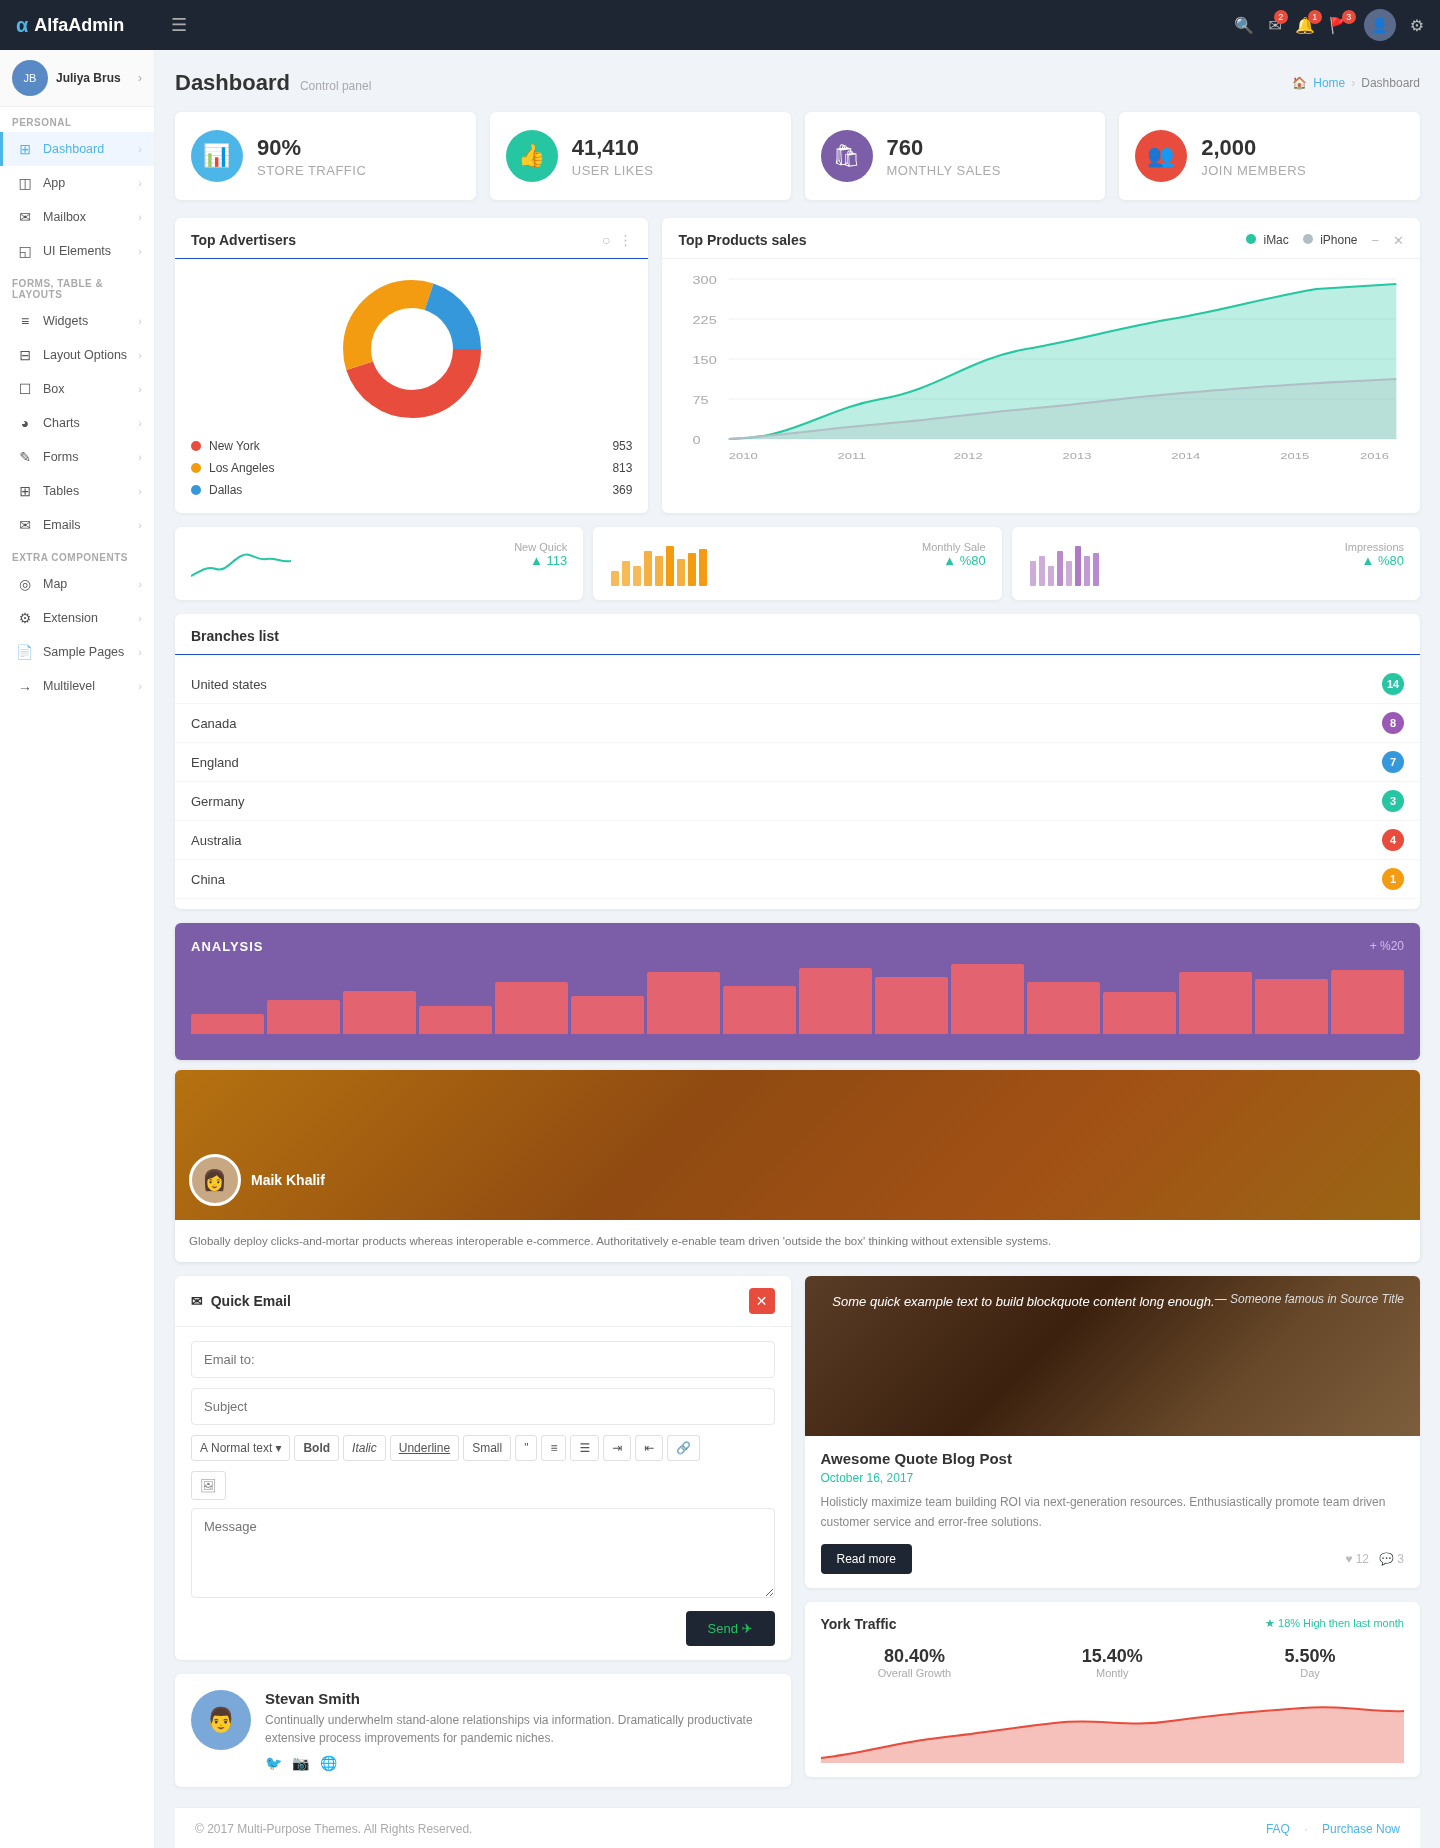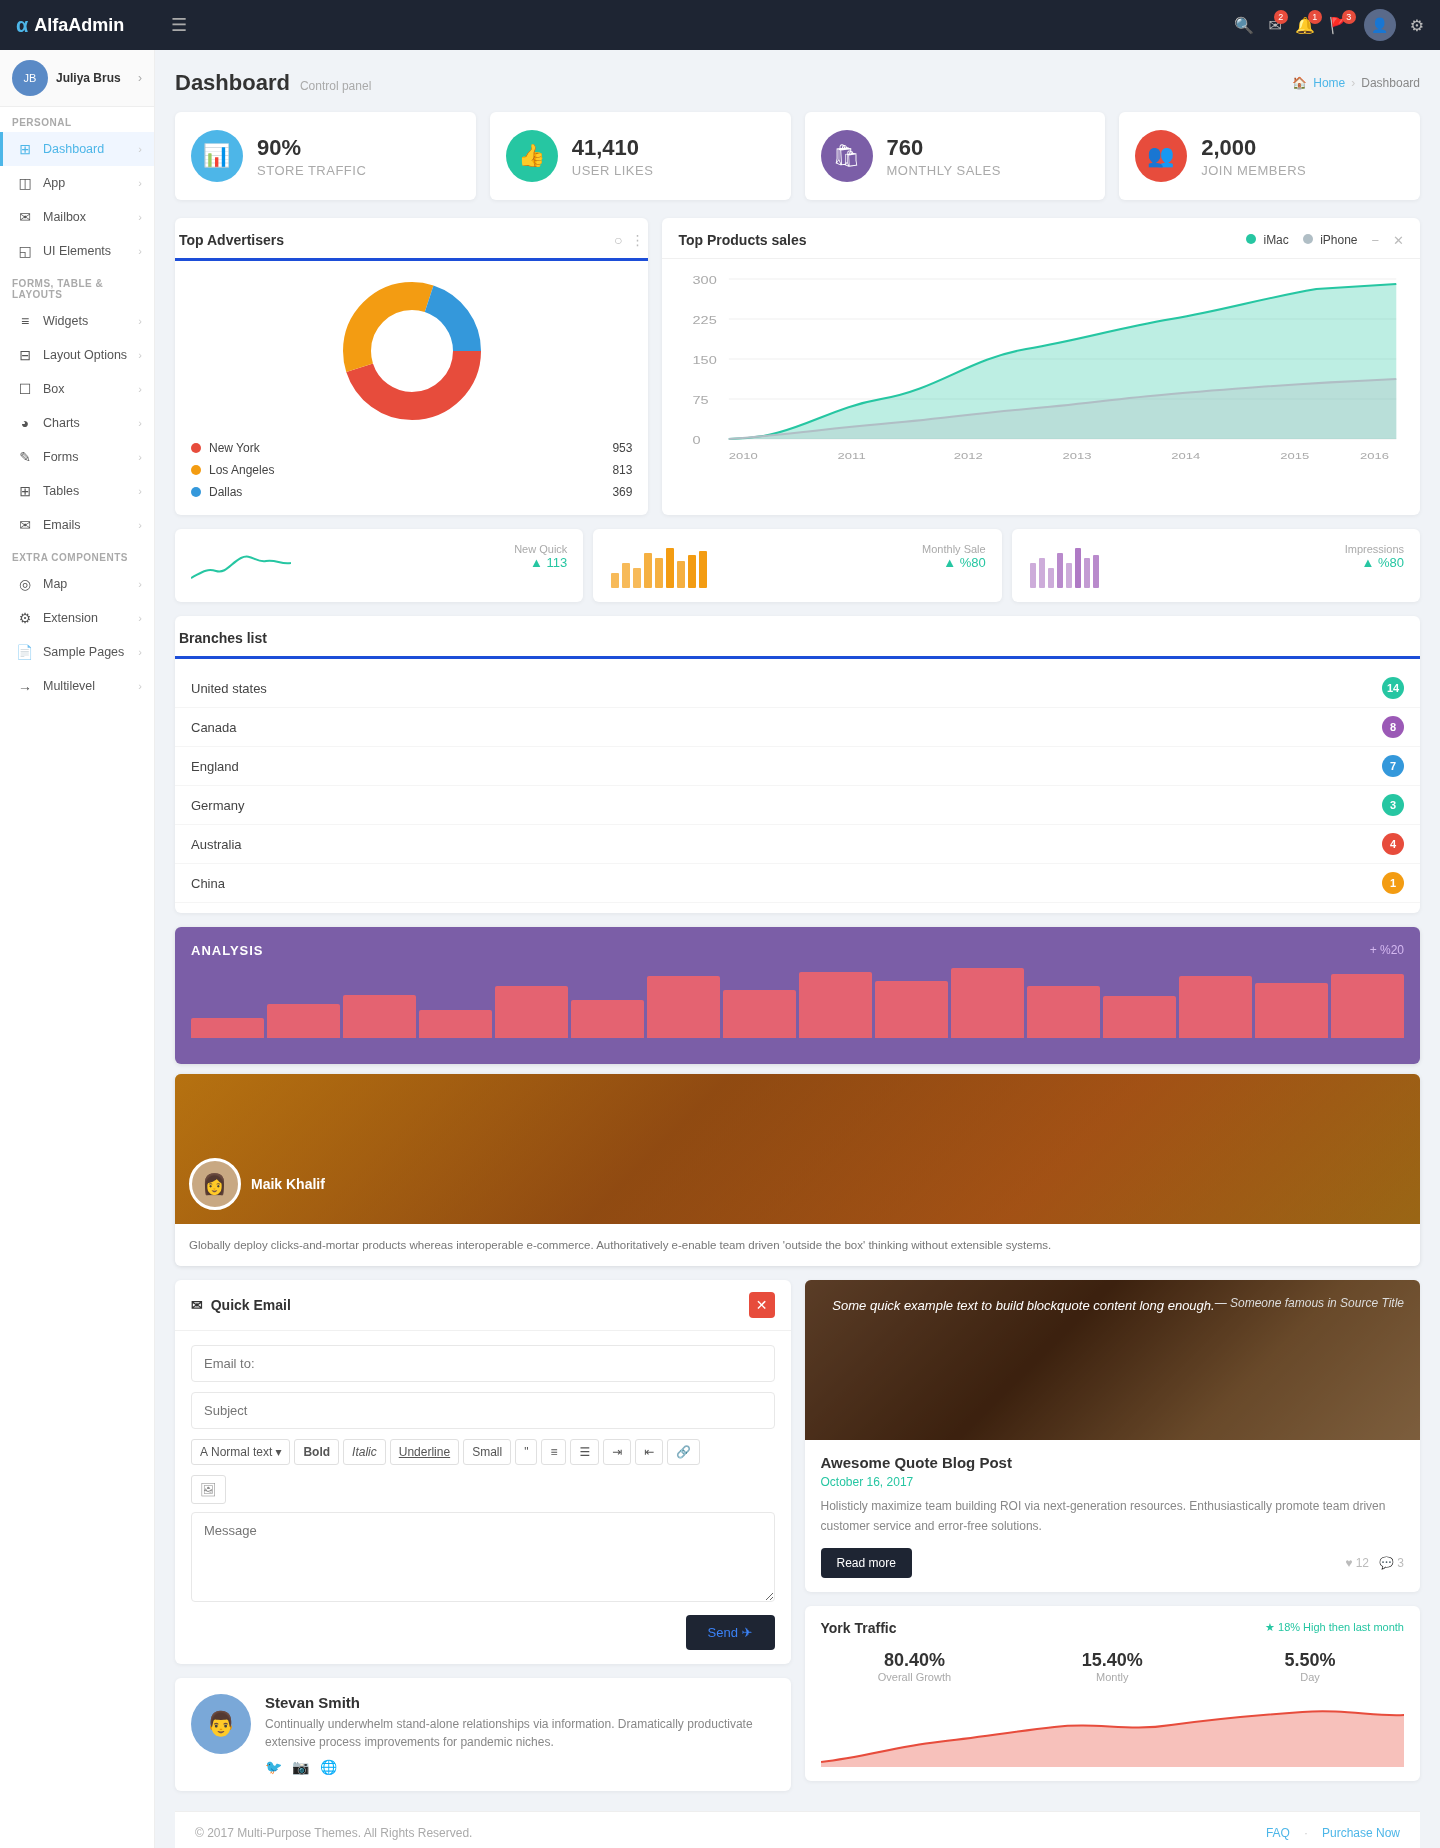--- a/index.html
+++ b/index.html
@@ -67,21 +67,21 @@
     .stat-card { background: white; border-radius: 6px; padding: 18px 16px; display: flex; align-items: center; gap: 14px; box-shadow: 0 1px 4px rgba(0,0,0,0.06); }
     .stat-icon { width: 52px; height: 52px; border-radius: 50%; display: flex; align-items: center; justify-content: center; font-size: 22px; color: white; flex-shrink: 0; }
     .stat-value { font-size: 22px; font-weight: 700; color: #333; }
     .stat-label { font-size: 13px; color: #aaa; text-transform: uppercase; letter-spacing: 0.5px; margin-top: 2px; text-align: right; }
 
     
     .content-row { display: grid; grid-template-columns: 1fr 1.6fr; gap: 14px; margin-bottom: 14px; }
 
     
     .card { background: white; border-radius: 6px; box-shadow: 0 1px 4px rgba(0,0,0,0.06); }
-    .card-header { display: flex; align-items: flex-end; justify-content: space-between; padding: 14px 4px 10px; border-bottom: 3px solid #1d4ed8; }
+    .card-header { display: flex; align-items: flex-end; justify-content: space-between; padding: 14px 16px 10px; border-bottom: 1px solid #1d4ed8; }
     .card-title { font-size: 14px; font-weight: 600; color: #333; }
     .card-actions { display: flex; gap: 8px; color: #bbb; font-size: 14px; cursor: pointer; }
 
     
     .donut-wrap { display: flex; justify-content: center; padding: 10px 0 6px; }
     .donut-legend { padding: 0 16px 12px; }
     .legend-item { display: flex; align-items: center; justify-content: space-between; padding: 4px 0; font-size: 12px; }
     .legend-dot { width: 10px; height: 10px; border-radius: 50%; margin-right: 8px; display: inline-block; }
     .legend-left { display: flex; align-items: center; }
     .mini-stat { background: white; border-radius: 6px; box-shadow: 0 1px 4px rgba(0,0,0,0.06); padding: 14px 16px; display: flex; flex-direction: column; justify-content: space-between; position: relative; overflow: hidden; }
@@ -118,21 +118,21 @@
     .quick-email-header { display: flex; align-items: center; justify-content: space-between; padding: 12px 16px; border-bottom: 1px solid #f0f0f0; }
     .quick-email-title { font-size: 14px; font-weight: 600; color: #333; display: flex; align-items: center; gap: 8px; }
     .close-btn { background: #e74c3c; color: white; border: none; border-radius: 4px; width: 26px; height: 26px; cursor: pointer; display: flex; align-items: center; justify-content: center; font-size: 14px; }
     .email-input { width: 100%; border: 1px solid #e8e8e8; border-radius: 4px; padding: 10px 12px; font-size: 13px; color: #555; outline: none; margin-bottom: 10px; }
     .email-toolbar { display: flex; align-items: center; gap: 4px; flex-wrap: wrap; margin-bottom: 10px; }
     .email-toolbar-btn { padding: 5px 8px; border: 1px solid #e0e0e0; border-radius: 3px; background: white; cursor: pointer; font-size: 12px; color: #555; display: flex; align-items: center; gap: 3px; }
     .email-toolbar-btn.bold { font-weight: 700; }
     .email-toolbar-btn.italic { font-style: italic; }
     .email-toolbar-btn.underline { text-decoration: underline; }
     .email-textarea { width: 100%; border: 1px solid #e8e8e8; border-radius: 4px; padding: 10px 12px; font-size: 13px; color: #999; outline: none; min-height: 90px; resize: vertical; font-family: inherit; }
-    .send-btn { background: #1e2533; color: #3b82f6; border: none; border-radius: 4px; padding: 10px 22px; cursor: pointer; font-size: 13px; float: right; margin-top: 10px; }
+    .send-btn { background: #1e2533; color: #22c55e; border: none; border-radius: 4px; padding: 10px 22px; cursor: pointer; font-size: 13px; float: right; margin-top: 10px; }
     .email-image-btn { border: 1px solid #e0e0e0; border-radius: 3px; padding: 6px 8px; cursor: pointer; color: #888; margin-bottom: 8px; display: inline-block; }
 
     
     .profile-card { background: white; border-radius: 6px; box-shadow: 0 1px 4px rgba(0,0,0,0.06); padding: 16px; display: flex; align-items: flex-start; gap: 14px; }
     .profile-avatar { width: 60px; height: 60px; border-radius: 50%; background: #7aa8d8; overflow: hidden; flex-shrink: 0; display: flex; align-items: center; justify-content: center; color: white; font-size: 24px; }
     .profile-name { font-size: 15px; font-weight: 600; color: #333; margin-bottom: 4px; }
     .profile-desc { font-size: 12px; color: #888; line-height: 1.5; margin-bottom: 8px; }
     .profile-socials { display: flex; gap: 10px; color: #aaa; font-size: 14px; }
 
     

